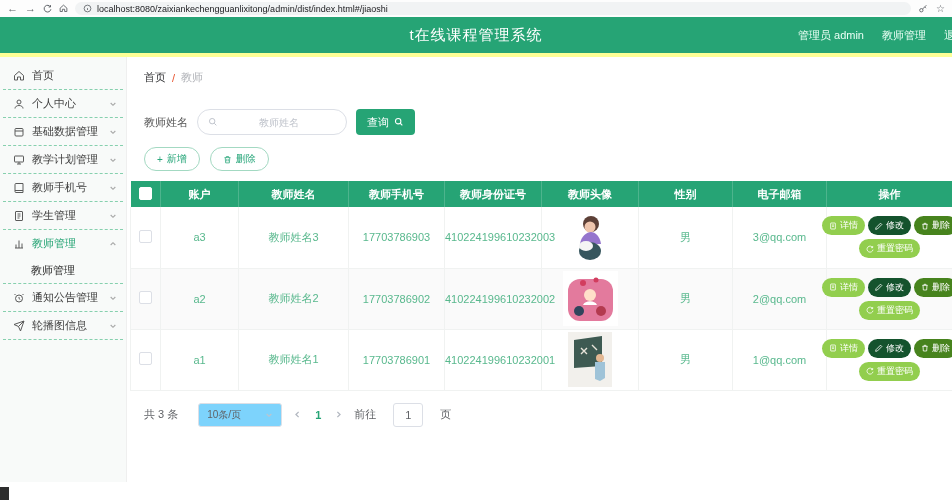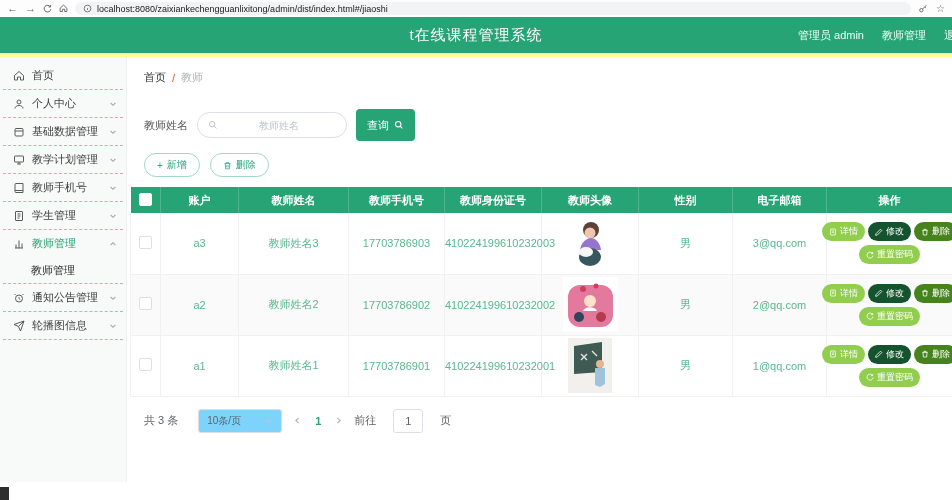--- a/index.html
+++ b/index.html
@@ -40,21 +40,21 @@
   .breadcrumb { padding:0 17px; font-size:11px; display:flex; gap:6px; align-items:center; }
   .bc-home { color:#303133; cursor:pointer; }
   .bc-sep { color:#e8542f; }
   .bc-cur { color:#b1b3b8; }
 
   .search-row { margin:24px 17px 0; display:flex; align-items:center; gap:9px; }
   .search-label { font-size:11px; color:#555; }
   .search-box { width:150px; height:26px; border:1px solid #dcdfe6; border-radius:14px; background:#fff; display:flex; align-items:center; padding:0 10px; gap:4px; }
   .search-box input { border:none; outline:none; flex:1; font-size:10px; color:#606266; text-align:center; font-family:"Liberation Sans",sans-serif; background:transparent; min-width:0; }
   .search-box input::placeholder { color:#c0c4cc; }
-  .query-btn { height:32px; background:#26a475; color:#fff; border:none; border-radius:4px; padding:0 11px; font-size:11px; display:flex; align-items:center; gap:5px; cursor:pointer; font-family:"Liberation Sans",sans-serif; }
+  .query-btn { height:26px; background:#26a475; color:#fff; border:none; border-radius:4px; padding:0 11px; font-size:11px; display:flex; align-items:center; gap:5px; cursor:pointer; font-family:"Liberation Sans",sans-serif; }
 
   .toolbar { margin:12px 17px 0; display:flex; gap:10px; }
   .pill-btn { height:24px; border:1px solid #a3d9c2; border-radius:13px; background:#fff; color:#2aa77b; font-size:10px; padding:0 12px; display:flex; align-items:center; gap:4px; cursor:pointer; font-family:"Liberation Sans",sans-serif; }
 
   
   table { border-collapse:collapse; table-layout:fixed; width:822px; margin:10px 0 0 3px; }
   thead th { background:#26a475; color:#fff; font-size:11px; font-weight:bold; height:26px; border-right:1px solid rgba(255,255,255,.18); }
   tbody td { height:61px; text-align:center; vertical-align:middle; font-size:11px; color:#58b88d; border:1px solid #f0f2f1; border-top:none; }
   tbody tr.striped { background:#fafafa; }
   .checkbox { width:13px; height:13px; border:1px solid #dcdfe6; border-radius:2px; background:#fff; display:inline-block; cursor:pointer; }

